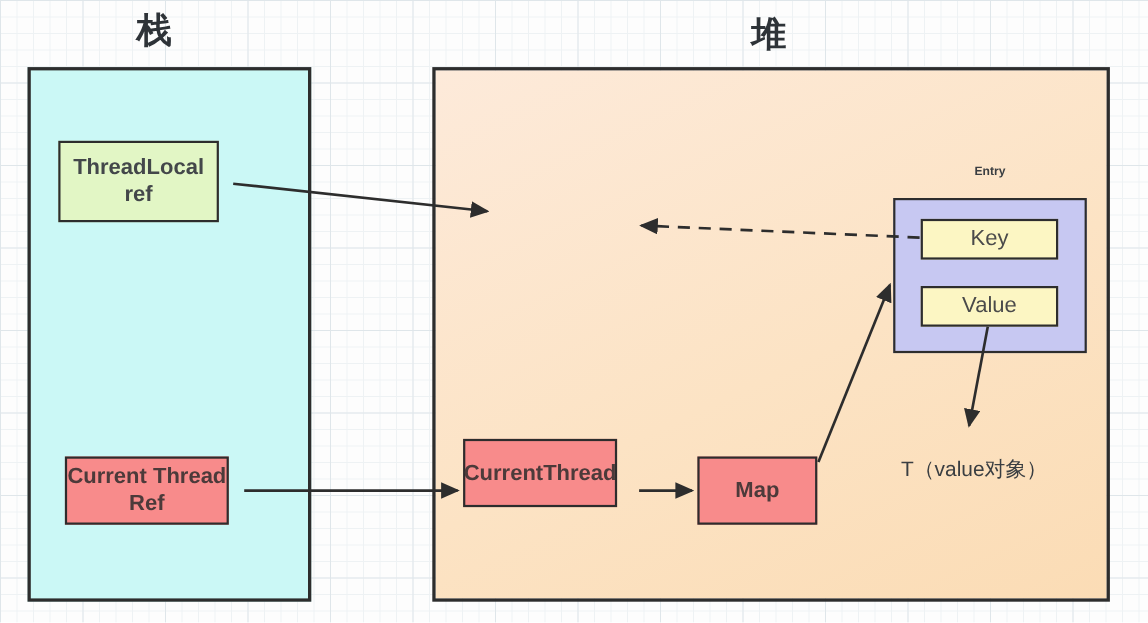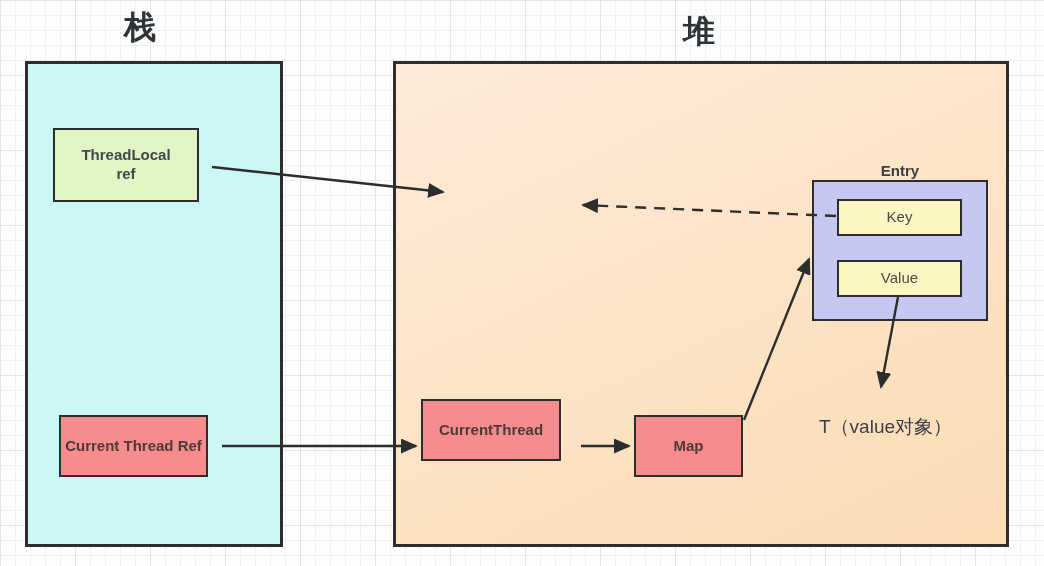--- a/index.html
+++ b/index.html
@@ -44,45 +44,44 @@
   }
   .node {
     position: absolute;
     border: 2px solid #2d2d2d;
     box-sizing: border-box;
     display: flex;
     align-items: center;
     justify-content: center;
     text-align: center;
     font-weight: bold;
-    font-size: 15px;
+    font-size: 20px;
     color: #43474a;
     line-height: 1.25;
     white-space: pre-line;
   }
   .green-node  { background: #e2f6c5; }
   .red-node    { background: #f88b8b; color: #4c3a3a; }
   .purple-node { background: #c7c8f2; }
   .yellow-node { background: #fcf6c3; font-weight: normal; color: #4a4a4a; }
   #threadlocal-ref-node   { left: 53px;  top: 128px; width: 146px; height: 74px; }
   #current-thread-ref-node{ left: 59px;  top: 415px; width: 149px; height: 62px; }
   #new-threadlocal-node   { left: 448px; top: 175px; width: 127px; height: 57px; font-size: 14px; }
   #current-thread-node    { left: 421px; top: 399px; width: 140px; height: 62px; }
   #map-node               { left: 634px; top: 415px; width: 109px; height: 62px; align-items: center; }
   #entry-container        { left: 812px; top: 180px; width: 176px; height: 141px; }
   #key-node               { left: 837px; top: 199px; width: 125px; height: 37px; }
   #value-node             { left: 837px; top: 260px; width: 125px; height: 37px; }
   #entry-label {
     position: absolute;
     left: 900px; top: 150px;
     transform: translateX(-50%);
-    font-size: 15px;
+    font-size: 11px;
     font-weight: bold;
     color: #3a3e42;
-    margin-top: 12px;
   }
   #t-value-label {
     position: absolute;
     left: 819px; top: 414px;
     font-size: 19px;
     font-weight: normal;
     color: #3a3e42;
     white-space: nowrap;
   }
   #arrow-layer {

